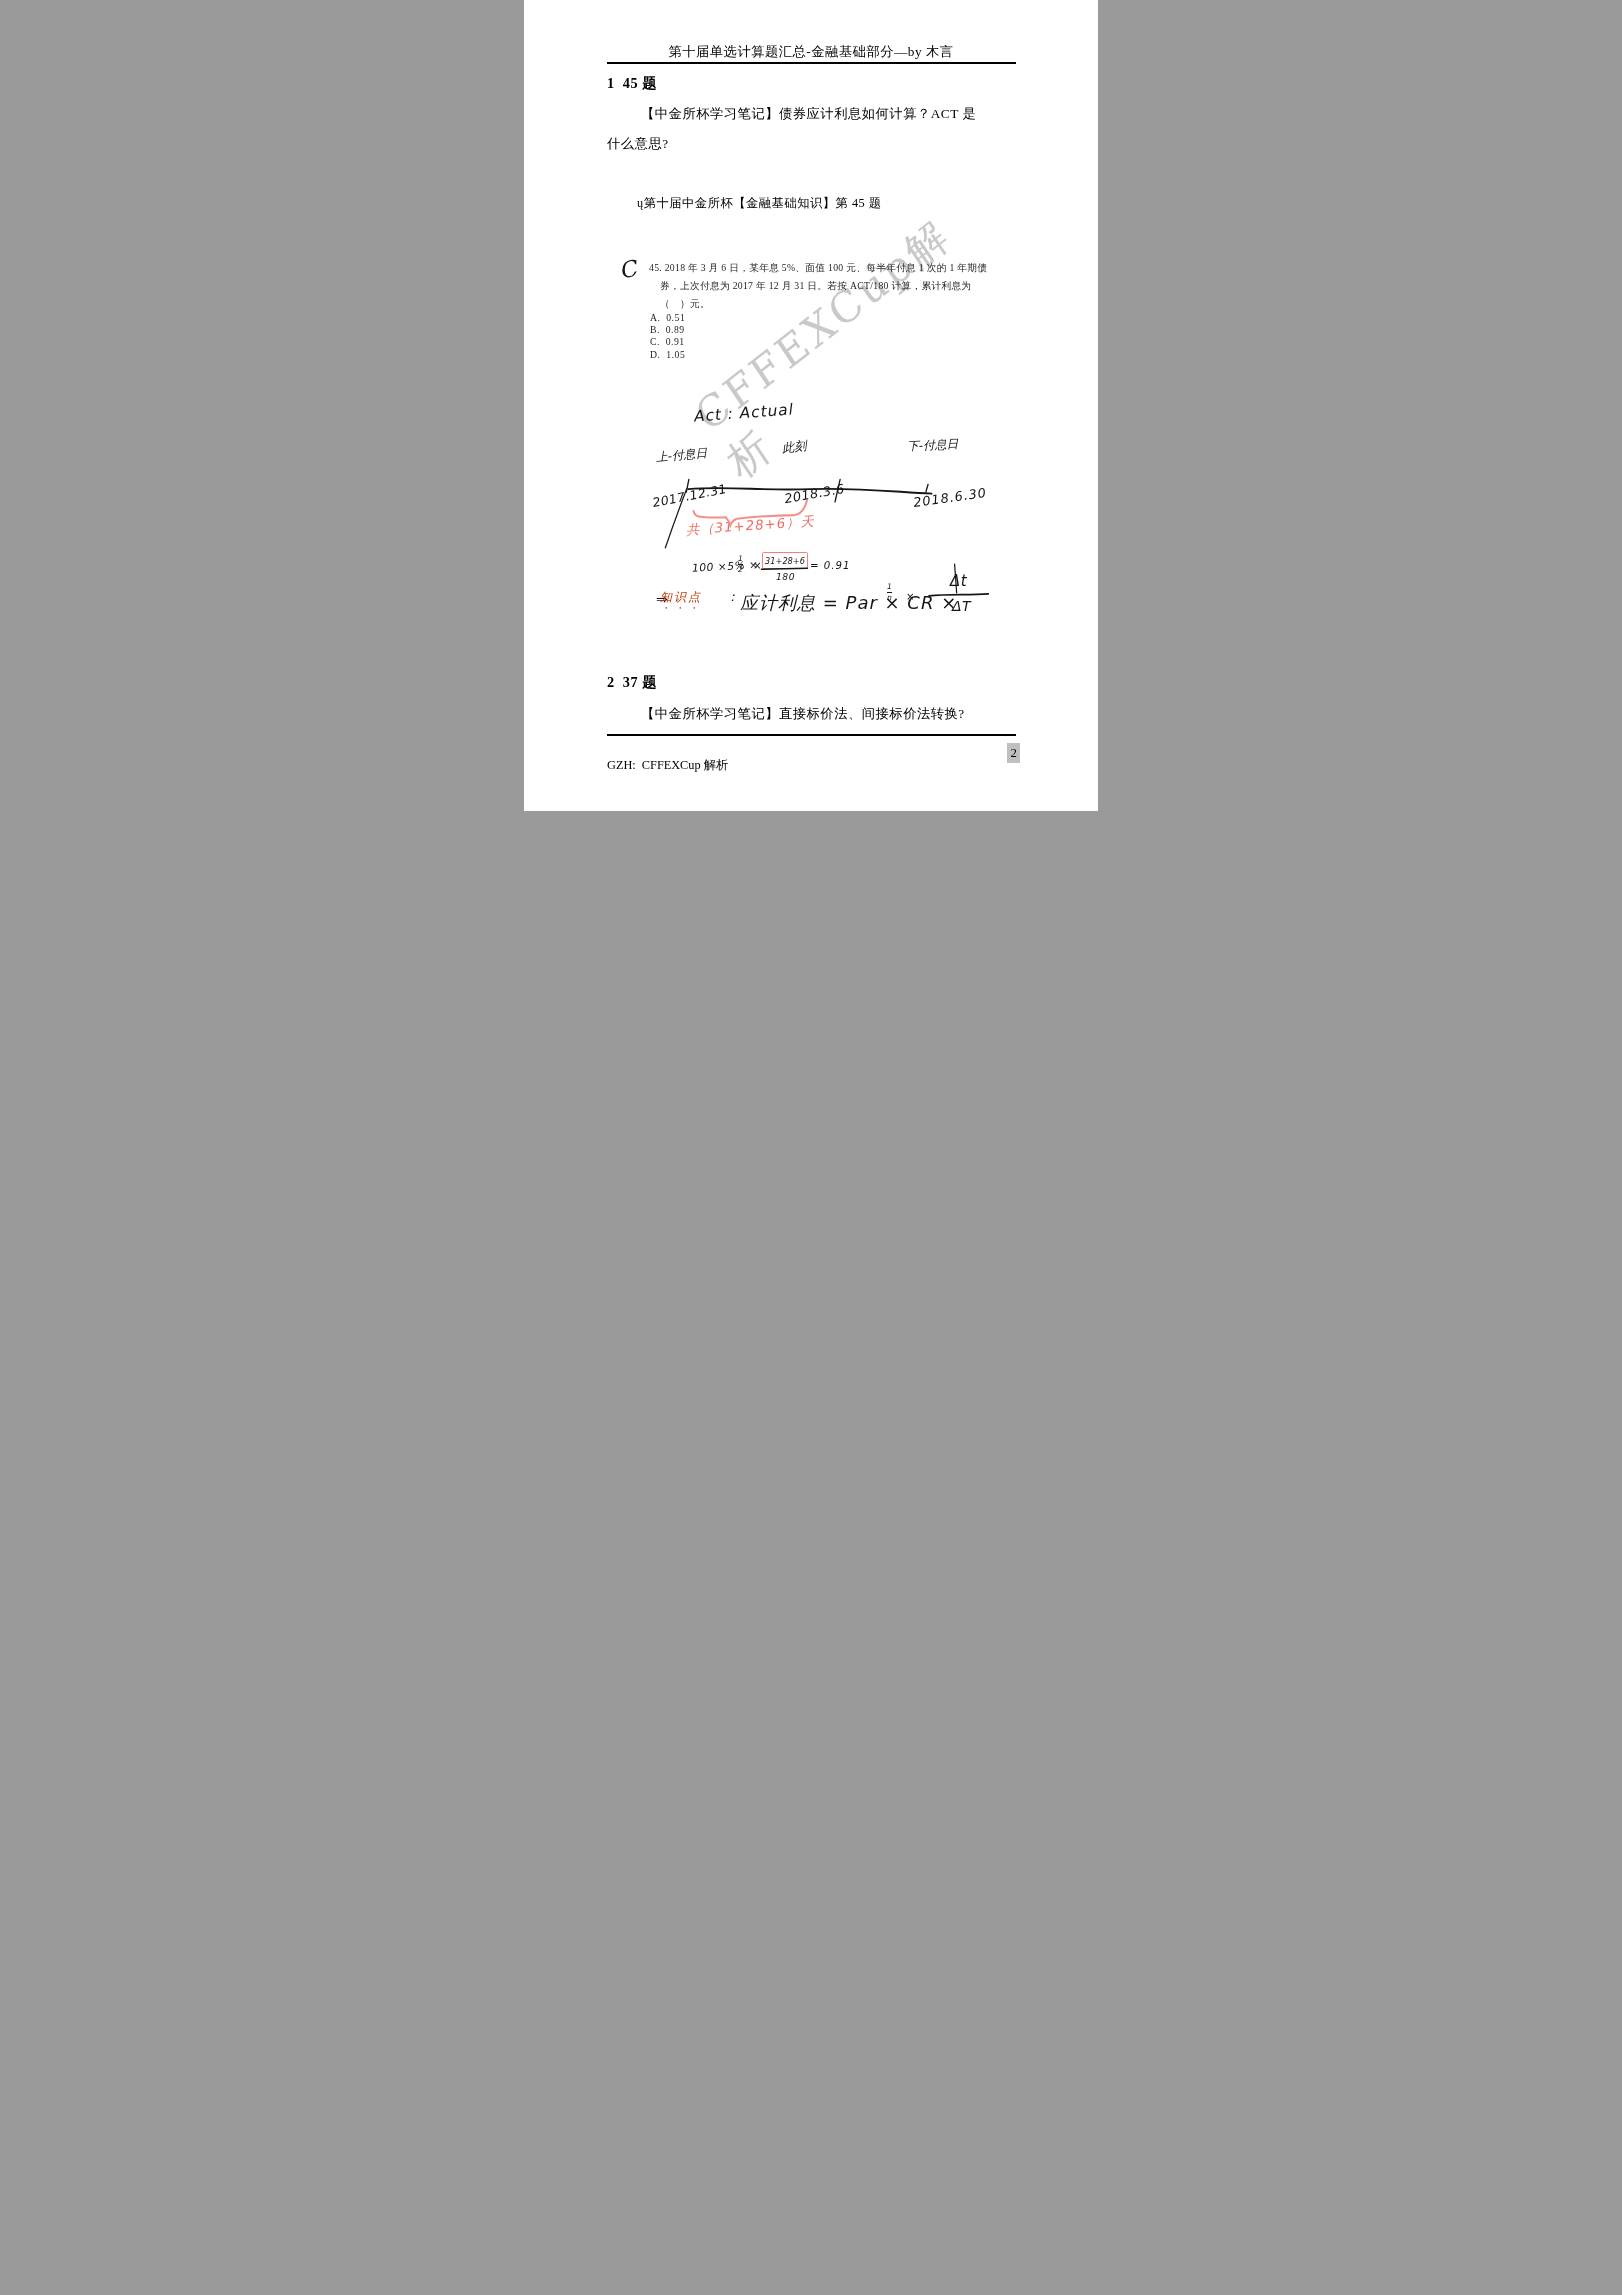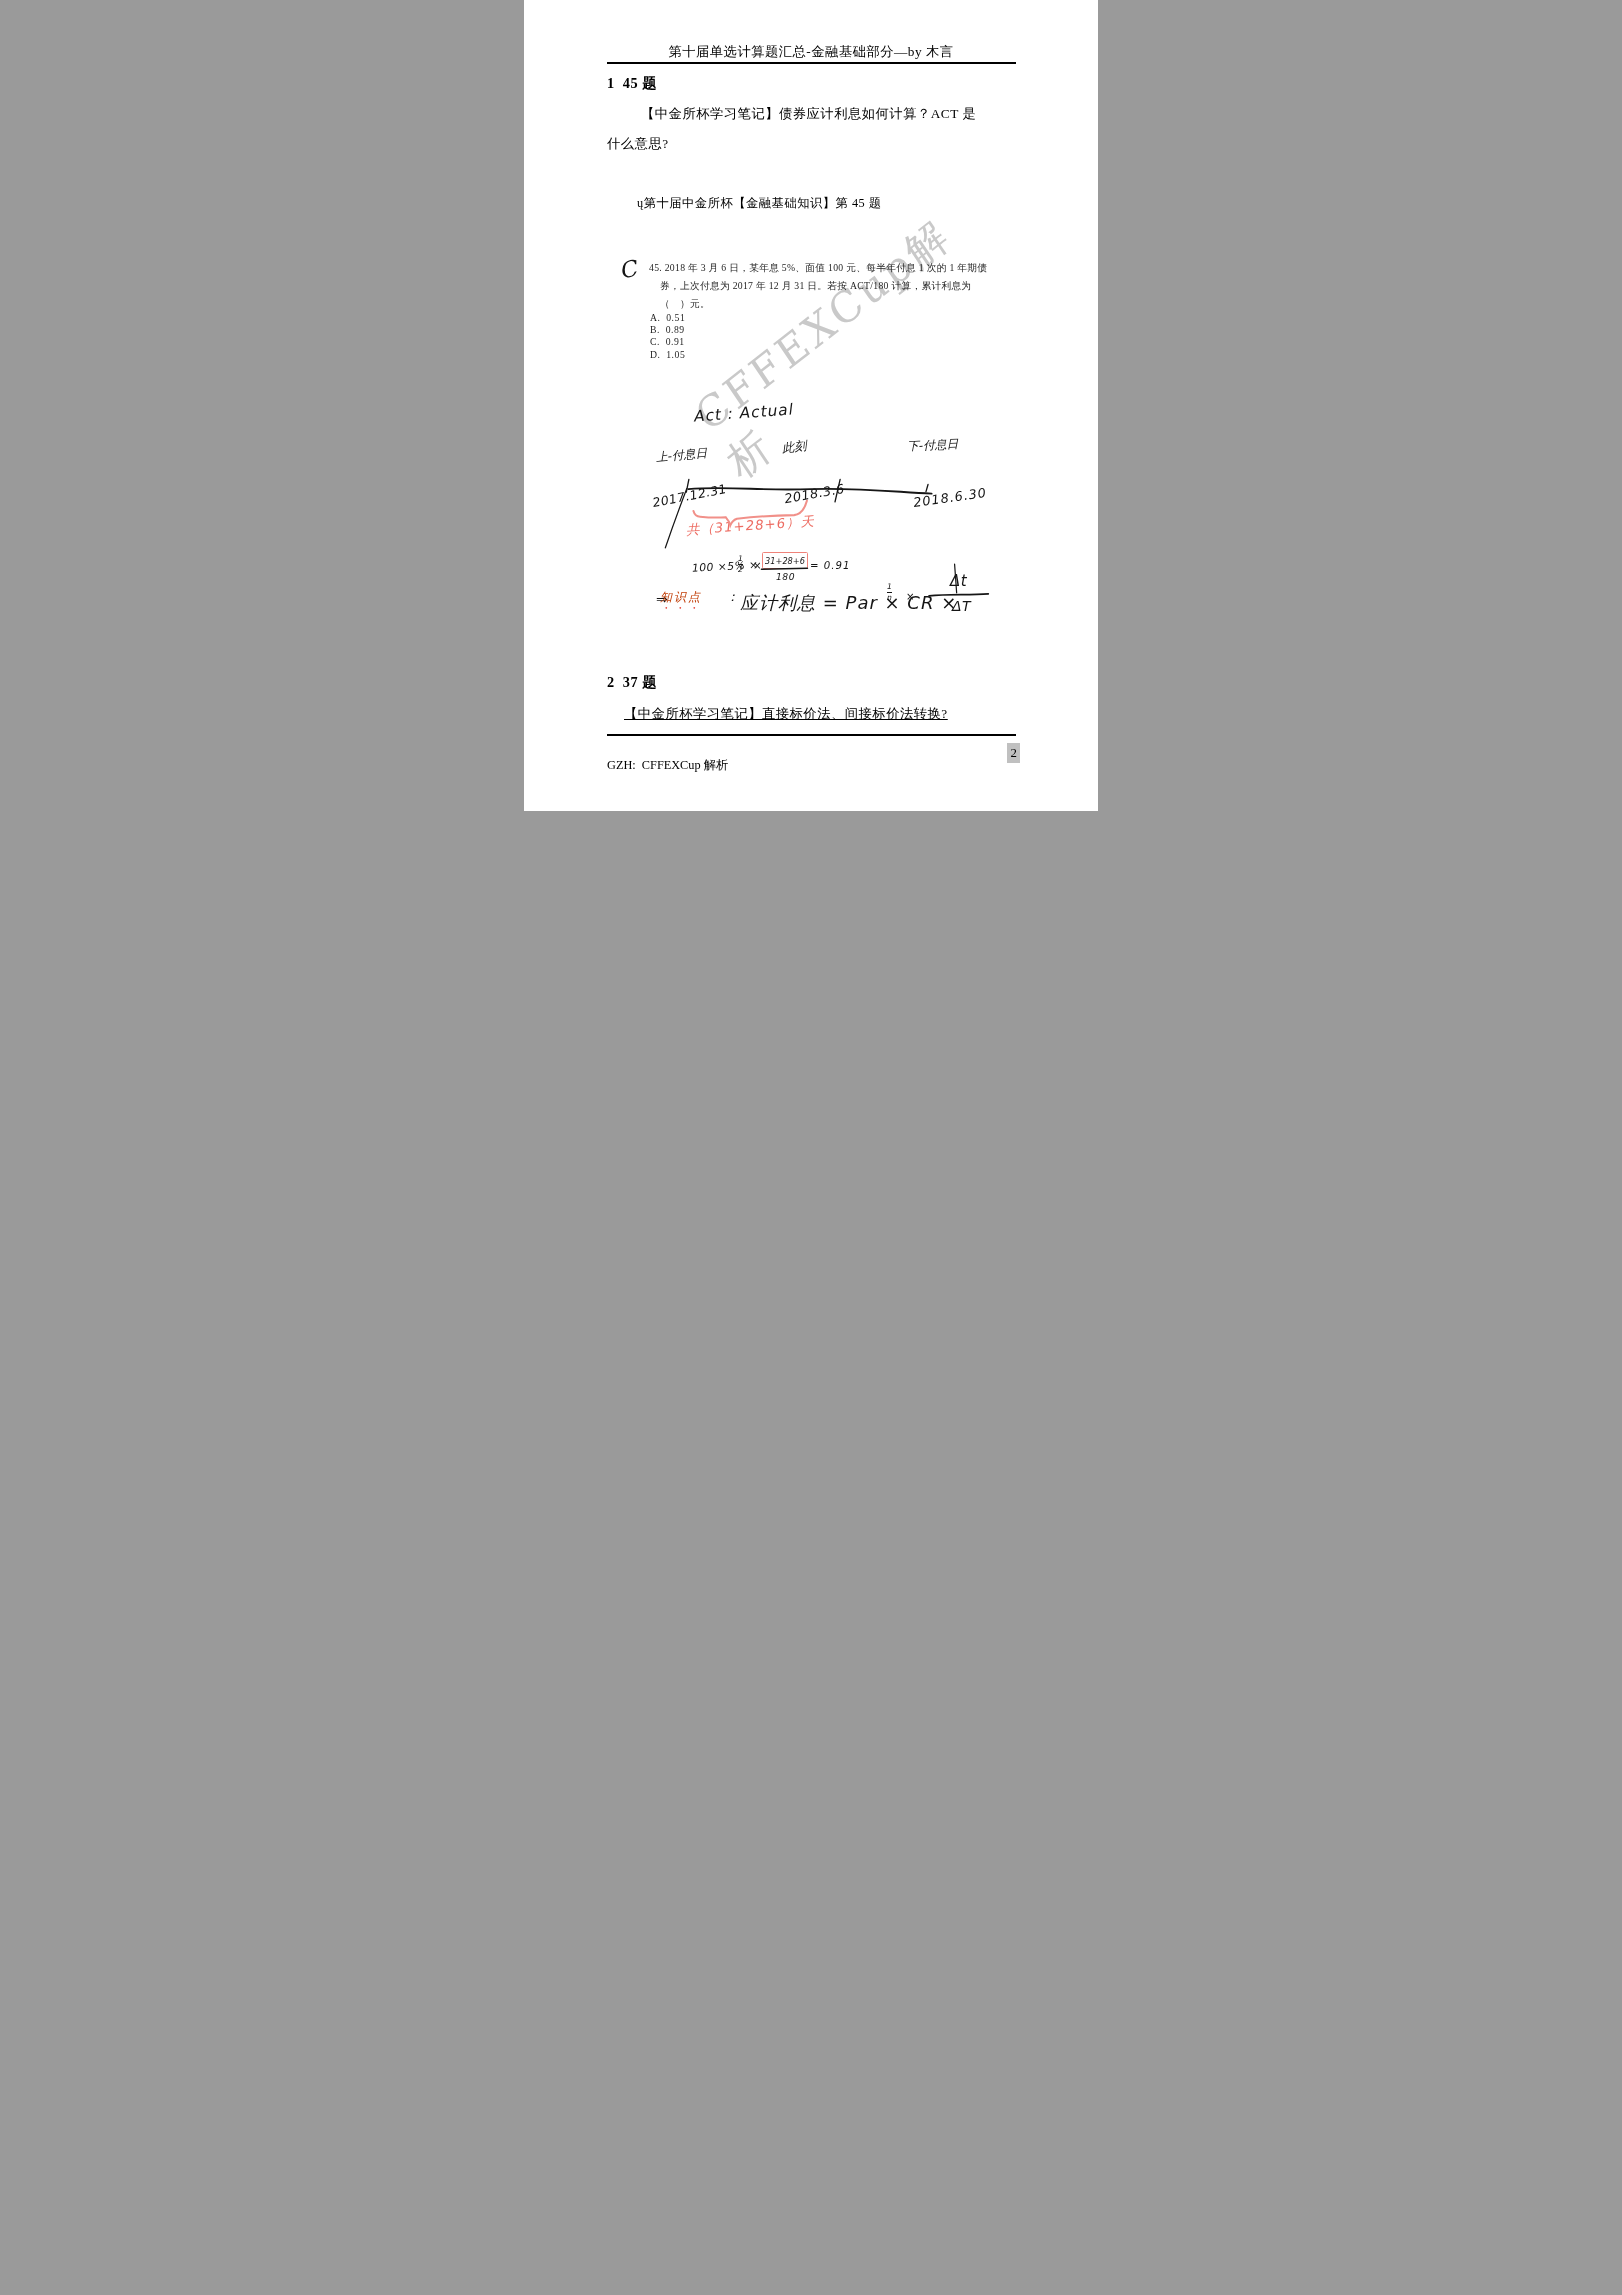--- a/index.html
+++ b/index.html
@@ -146,21 +146,21 @@
     <path d="M618,938 L608,982" fill="none" stroke="#161616" stroke-width="2.6" stroke-linecap="round"></path>
     <path d="M790,948 L786,962" fill="none" stroke="#161616" stroke-width="2.6" stroke-linecap="round"></path>
     <path d="M318,956 C 305,990 293,1022 276,1072" fill="none" stroke="#161616" stroke-width="2.4" stroke-linecap="round"></path>
     <path d="M331,1000 q3,11 13,11 q28,3 50,1 q7,8 9,16 q4,-10 13,-13 q55,-6 112,-7 q18,-2 25,-28" fill="none" stroke="#f19089" stroke-width="4" stroke-linecap="round"></path>
     <path d="M464,1114 L554,1112" fill="none" stroke="#161616" stroke-width="3" stroke-linecap="round"></path>
     <path d="M792,1166 C 830,1162 870,1165 908,1162" fill="none" stroke="#161616" stroke-width="3.2" stroke-linecap="round"></path>
     <path d="M842,1104 L846,1160" fill="none" stroke="#161616" stroke-width="2.4" stroke-linecap="round"></path>
   </svg>
 
   <div class="abs printed sec-head" style="left:83px;top:673px;">2  37 题</div>
-  <div class="abs printed para" style="left:100px;top:705px;text-decoration:underline;">【中金所杯学习笔记】直接标价法、间接标价法转换?</div>
+  <div class="abs printed para" style="left:117px;top:705px;">【中金所杯学习笔记】直接标价法、间接标价法转换?</div>
 
   <div class="abs rule f-rule"></div>
   <div class="abs printed footer-gzh">GZH:  CFFEXCup 解析</div>
   <div class="pagenum-box">
     <span>2</span>
   </div>
 
 </div>
 
 

